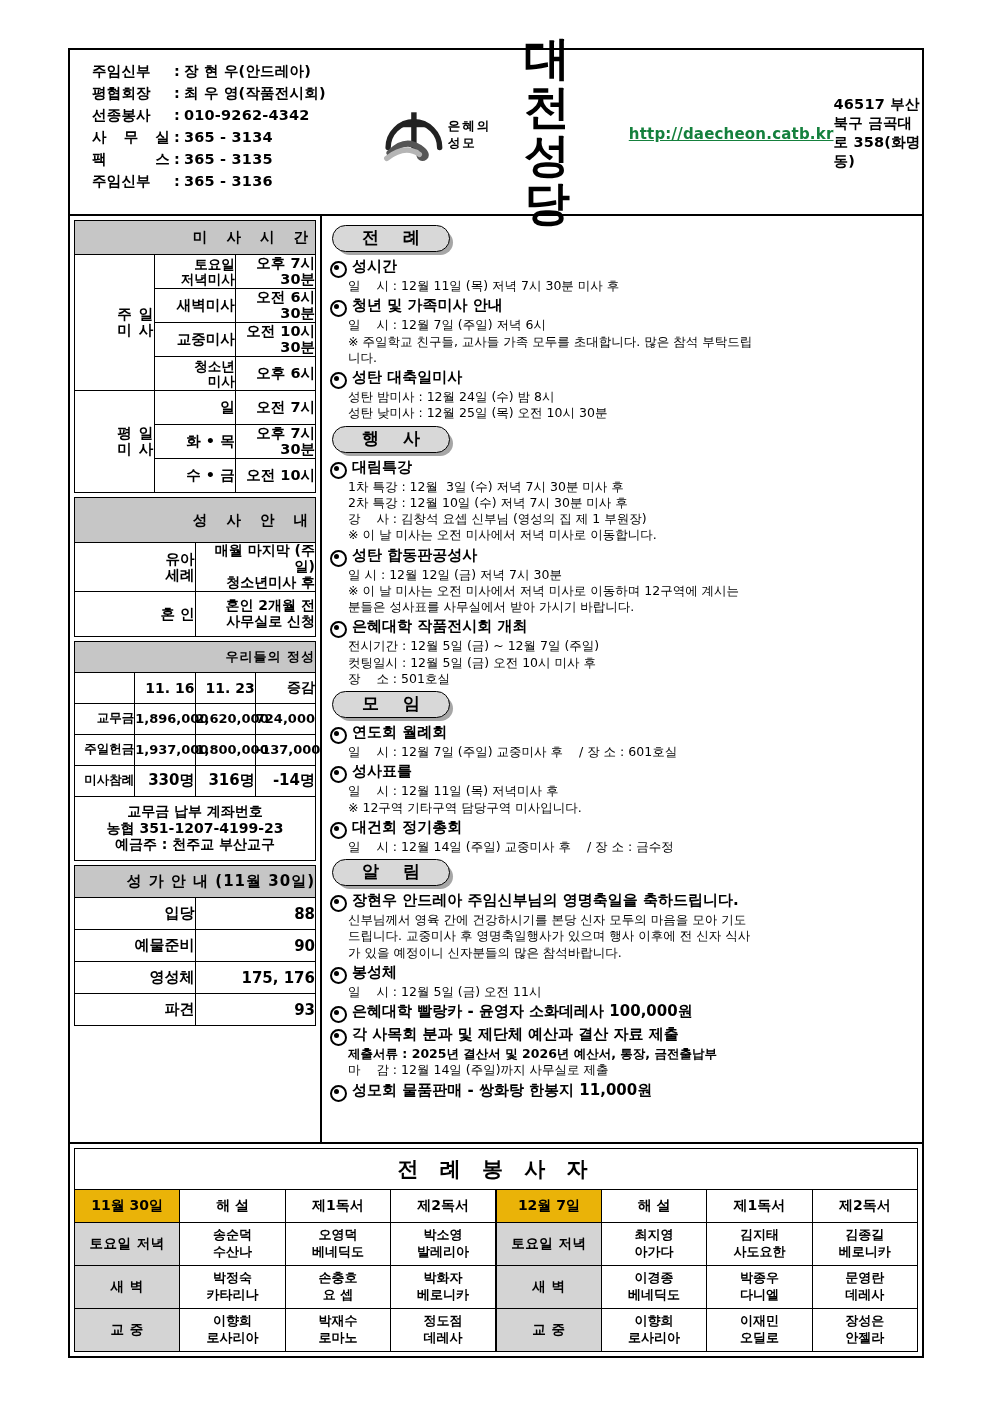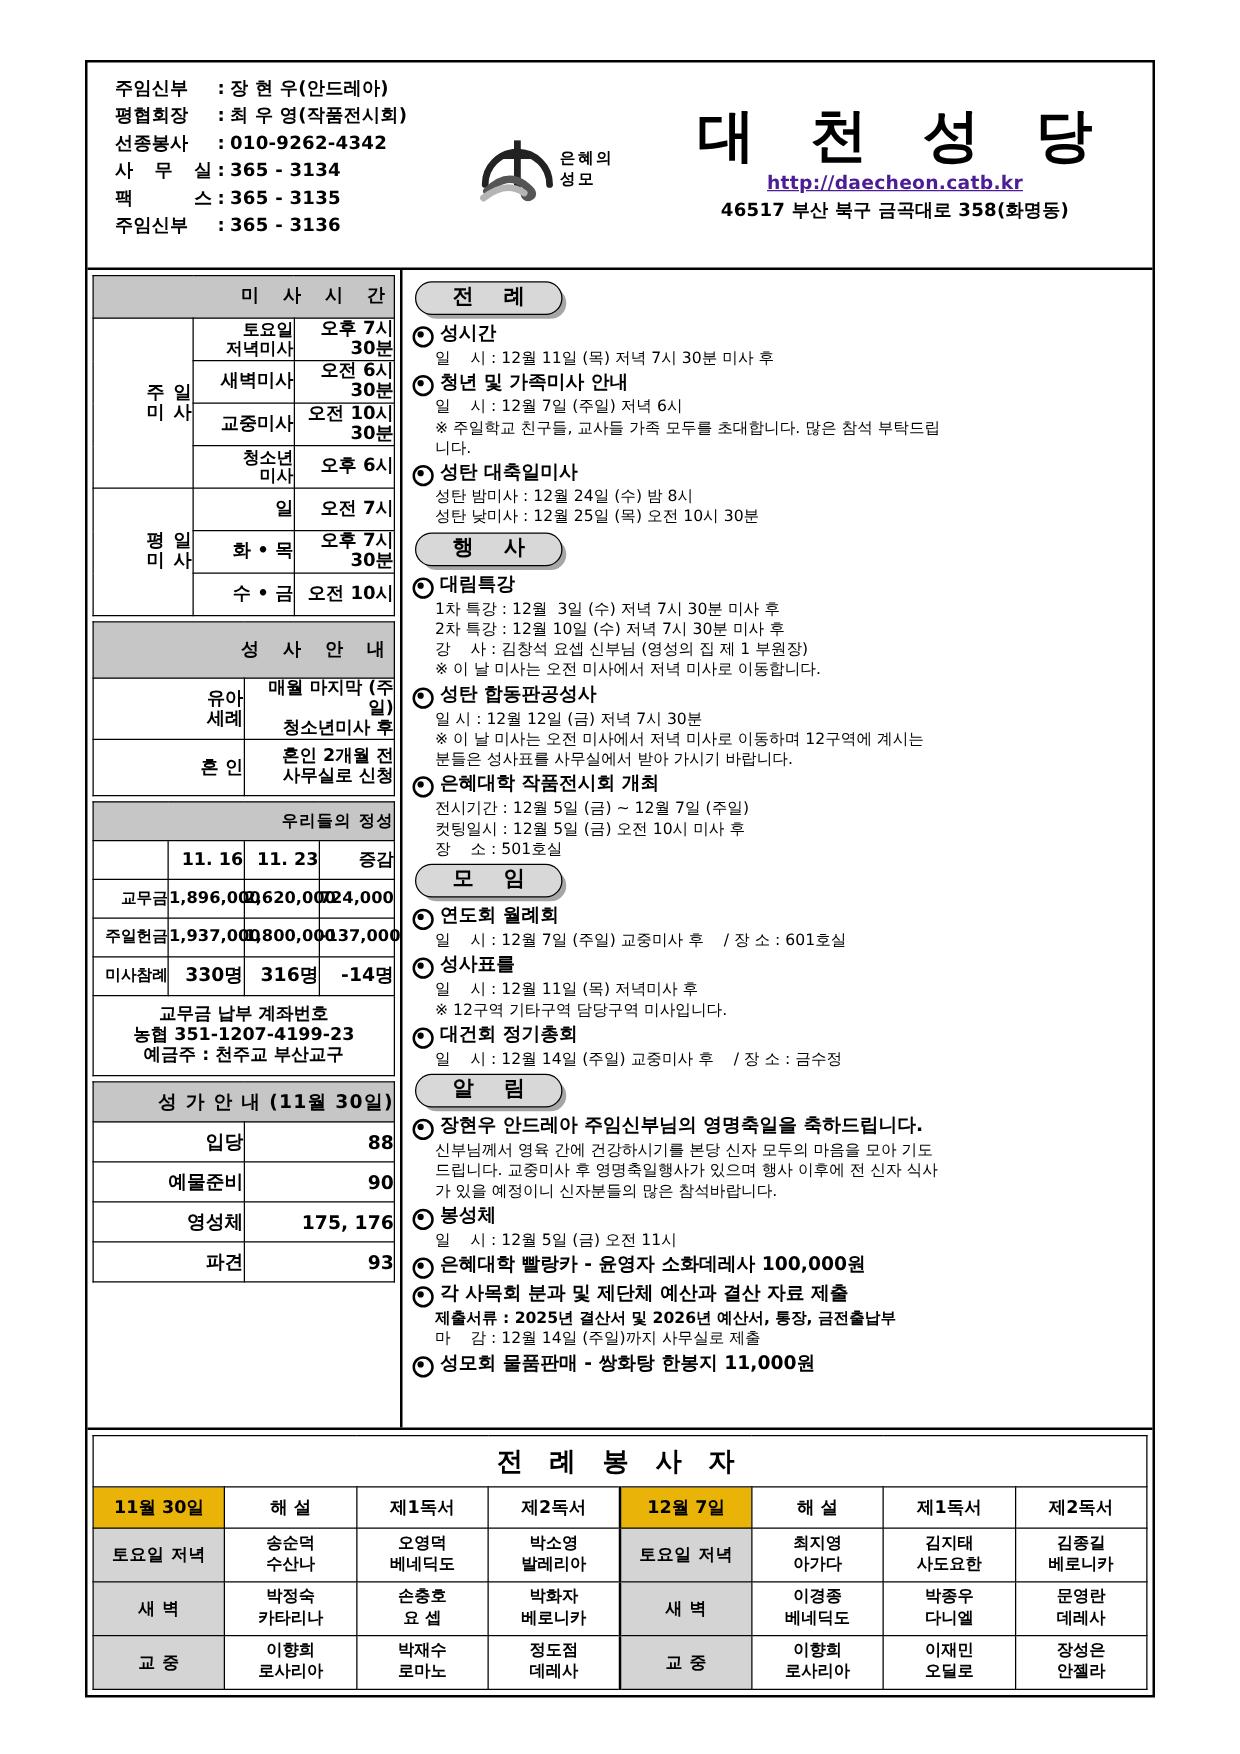--- a/index.html
+++ b/index.html
@@ -39,29 +39,29 @@
   .hdr-logo{
     flex:0 0 130px;
     display:flex;align-items:center;justify-content:center;
     padding-top:4px;
   }
   .logo-mark{width:86px;height:86px;display:block;}
   .logo-caption{font-size:12.5px;font-weight:bold;letter-spacing:2px;margin-top:2px;}
 
   .hdr-title{
     flex:1;
-    display:flex;flex-direction:column;align-items:center;justify-content:center;
+    display:flex;flex-direction:row;align-items:center;justify-content:center;
     padding-bottom:2px;
   }
   .church-name{
     font-size:46px;font-weight:bold;letter-spacing:14px;
     line-height:1.05;margin-left:14px;
   }
   .church-url{
-    font-size:15px;font-weight:bold;color:#4c1d95;
+    font-size:15px;font-weight:bold;color:#15803d;
     text-decoration:underline;margin-top:5px;letter-spacing:.2px;
   }
   .church-addr{font-size:14.5px;font-weight:bold;margin-top:4px;letter-spacing:.2px;}
 
   
   .body{display:flex;flex:1;min-height:0;}
   .col-left{
     flex:0 0 252px;
     border-right:2px solid #000;
     box-sizing:border-box;

